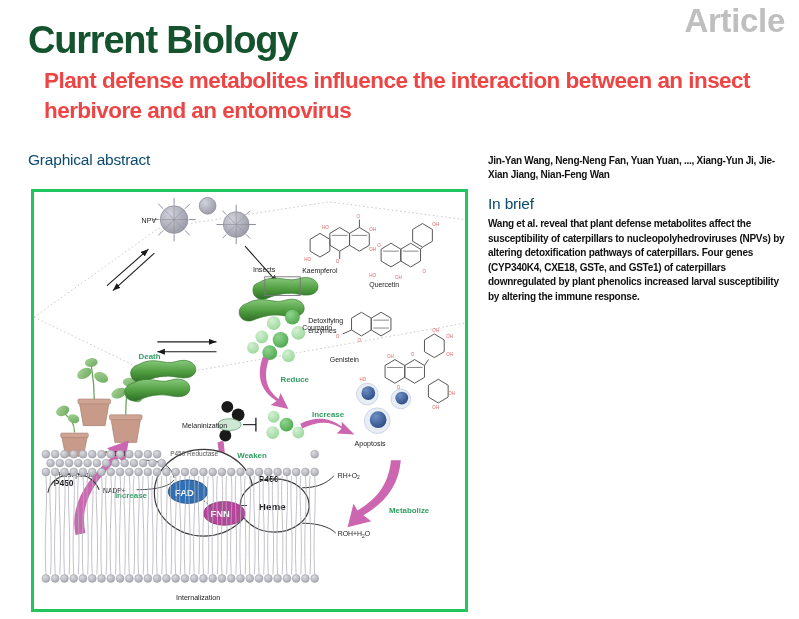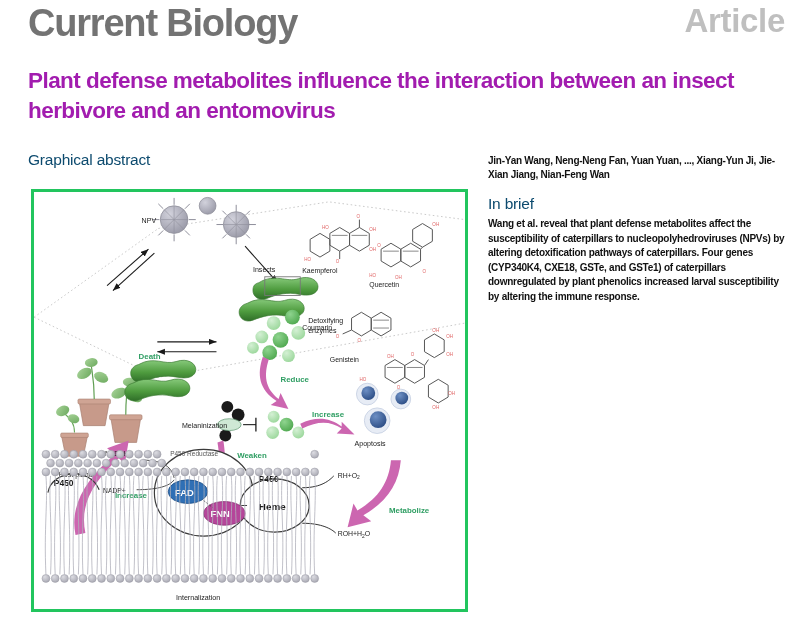--- a/index.html
+++ b/index.html
@@ -12,27 +12,27 @@
     position: relative;
   }
 
   
   #article-tag {
     position: absolute; top: 2px; right: 14px;
     font-size: 33px; font-weight: bold; color: #bfbfbf;
     letter-spacing: -0.3px;
   }
   #journal-brand {
-    position: absolute; top: 4px; left: 28px;
-    font-size: 38px; font-weight: bold; color: #737373;
+    position: absolute; top: 21px; left: 28px;
+    font-size: 38px; font-weight: bold; color: #14532d;
     letter-spacing: -1.2px; line-height: 1;
   }
   #article-title {
-    position: absolute; top: 66px; left: 28px; width: 745px;
-    font-size: 22.5px; font-weight: bold; color: #a21caf;
+    position: absolute; top: 66px; left: 44px; width: 745px;
+    font-size: 22.5px; font-weight: bold; color: #ef4444;
     line-height: 1.33; letter-spacing: -0.55px;
   }
 
   
   .sec-head {
     font-size: 15.5px; font-weight: normal; color: #0c4a6e;
     letter-spacing: -0.2px;
   }
   #ga-heading { position: absolute; top: 151px; left: 28px; }
 

